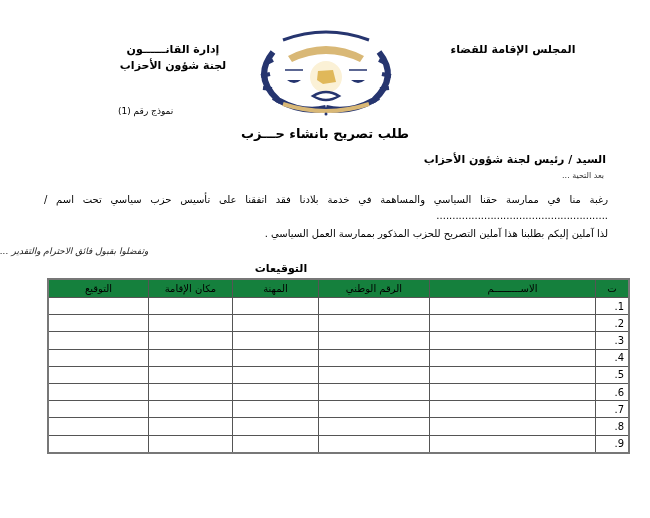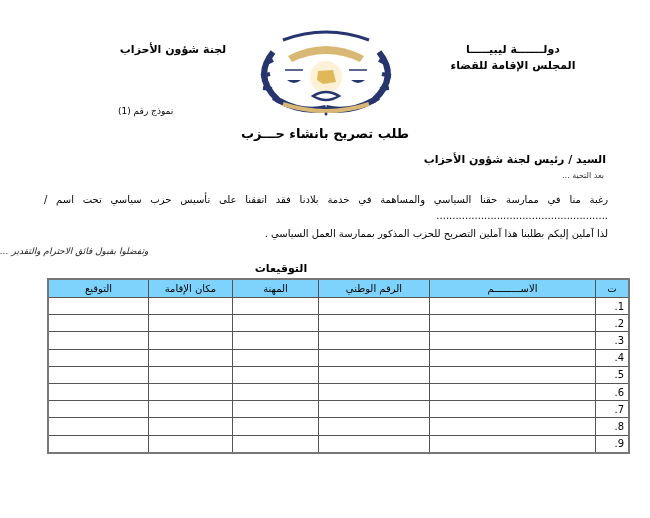--- a/index.html
+++ b/index.html
@@ -14,32 +14,32 @@
   .title { left:0; width:650px; top:126px; text-align:center; font-weight:bold; font-size:13px; }
   .addressee { right:44px; top:153px; font-weight:bold; font-size:11px; }
   .greeting { right:46px; top:171px; font-size:8px; color:#333; }
   .para { right:42px; left:44px; top:192px; font-size:10px; line-height:16px; text-align:justify; text-align-last:right; }
   .para2 { right:42px; top:228px; font-size:10px; }
   .regards { left:0; width:650px; top:246px; text-align:left; font-size:9px; color:#222; font-style:italic; }
   .sig-title { left:0; width:562px; top:262px; text-align:center; font-weight:bold; font-size:11px; }
   table.sig { position:absolute; left:47px; top:278px; width:583px; border-collapse:collapse; direction:rtl; font-size:10px; }
   table.sig th, table.sig td { border:1px solid #555; height:16.2px; padding:0 4px; }
   table.sig { border:2px solid #777; }
-  table.sig th { background:#7dd3fc; font-weight:normal; text-align:center; height:17px; }
+  table.sig th { background:#15803d; font-weight:normal; text-align:center; height:17px; }
   table.sig td.num { text-align:right; direction:ltr; }
 </style>
 </head>
 <body>
 
 <div class="abs rtl hdr-r">
-  <div>دولـــــــة ليبيـــــا</div>
   <div>المجلس الإقامة للقضاء</div>
 </div>
 
 <div class="abs rtl hdr-l">
+  <div>إدارة القانــــــون</div>
   <div>لجنة شؤون الأحزاب</div>
 </div>
 
 <div class="abs logo">
   <svg width="166" height="96" viewBox="0 0 166 96">
 
     <path d="M30 30 Q10 55 35 78 Q60 92 83 86" fill="none" stroke="#26356f" stroke-width="6"></path>
     <path d="M136 30 Q156 55 131 78 Q106 92 83 86" fill="none" stroke="#26356f" stroke-width="6"></path>
     <path d="M22 42 l8 -4 M18 54 l9 -2 M20 66 l9 1 M30 76 l7 4" stroke="#26356f" stroke-width="4"></path>
     <path d="M144 42 l-8 -4 M148 54 l-9 -2 M146 66 l-9 1 M136 76 l-7 4" stroke="#26356f" stroke-width="4"></path>

